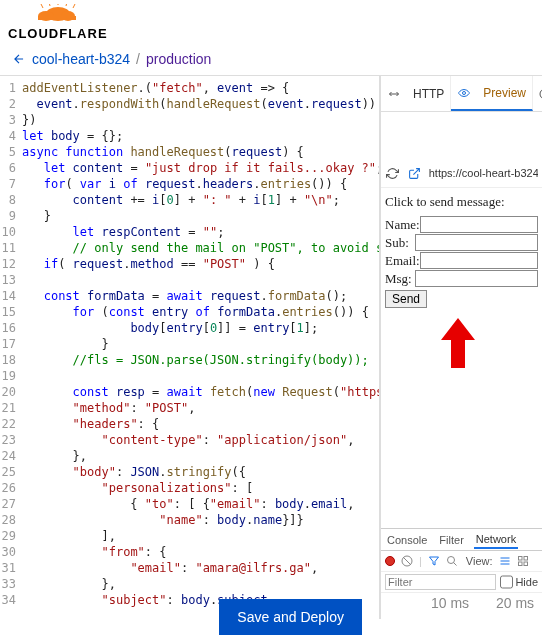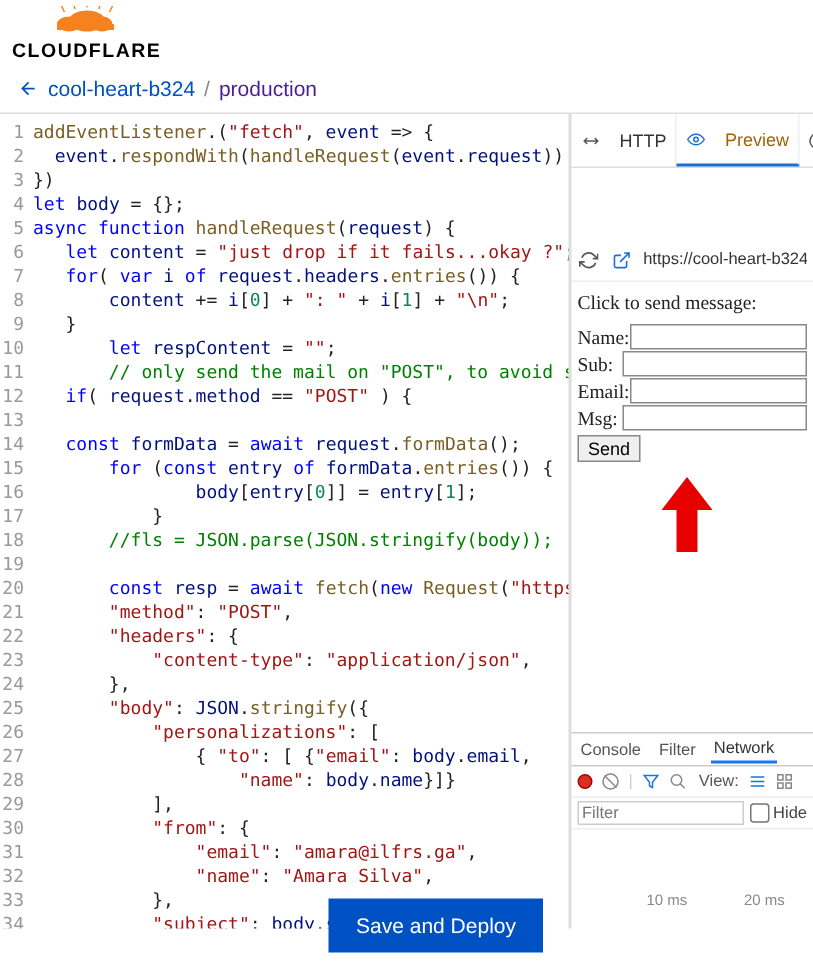--- a/index.html
+++ b/index.html
@@ -57,21 +57,21 @@
   
   .devtools { border-top: 1px solid #ccc; font-size: 11px; font-family: Arial, sans-serif; }
   .dev-tabs { display: flex; align-items: center; border-bottom: 1px solid #ccc; height: 22px; padding: 0 4px; gap: 8px; color: #555; }
   .dev-tab { cursor: pointer; padding: 2px 2px; }
   .dev-tab.active { border-bottom: 2px solid #1a73e8; color: #333; }
   .dev-toolbar { display: flex; align-items: center; padding: 4px; gap: 6px; border-bottom: 1px solid #eee; color: #555; }
   .rec-dot { width: 10px; height: 10px; border-radius: 50%; background: #d93025; border: 1px solid #a00; }
   .dev-filter-row { display: flex; align-items: center; padding: 2px 4px; gap: 4px; border-bottom: 1px solid #eee; }
   .dev-filter-row input { flex: 1 1 auto; border: 1px solid #ccc; font-size: 11px; padding: 1px 2px; height: 16px; min-width: 0; }
   .hide-chk { display: flex; align-items: center; gap: 2px; font-size: 11px; color: #444; }
-  .timeline { height: 26px; position: relative; font-size: 10px; color: #888; margin-top: 40px; }
+  .timeline { height: 26px; position: relative; font-size: 14px; color: #888; }
   .timeline .tick { position: absolute; top: 2px; }
 
   
   .save-deploy { position: absolute; right: 180px; bottom: 8px; background: #0051c3; color: #fff; border: none; padding: 10px 18px; font-size: 14px; cursor: pointer; }
 </style>
 </head>
 <body>
 
 <div class="logo-wrap">
   <svg width="80" height="22" viewBox="0 0 80 22">
@@ -225,24 +225,20 @@
         </div>
         <div class="code-line">
           <span class="ln">30</span>
           <span class="lc"><span>           </span><span class="str">"from"</span><span>: {</span></span>
         </div>
         <div class="code-line">
           <span class="ln">31</span>
           <span class="lc"><span>               </span><span class="str">"email"</span><span>: </span><span class="str">"amara@ilfrs.ga"</span><span>,</span></span>
         </div>
         <div class="code-line">
-          <span class="ln">32</span>
-          <span class="lc"><span>               </span><span class="str">"name"</span><span>: </span><span class="str">"Amara Silva"</span><span>,</span></span>
-        </div>
-        <div class="code-line">
           <span class="ln">33</span>
           <span class="lc"><span>           },</span></span>
         </div>
         <div class="code-line">
           <span class="ln">34</span>
           <span class="lc"><span>           </span><span class="str">"subject"</span><span>: </span><span class="id">body</span><span>.</span><span class="id">subject</span><span>,</span></span>
         </div>
       </div>
   </div>
 

